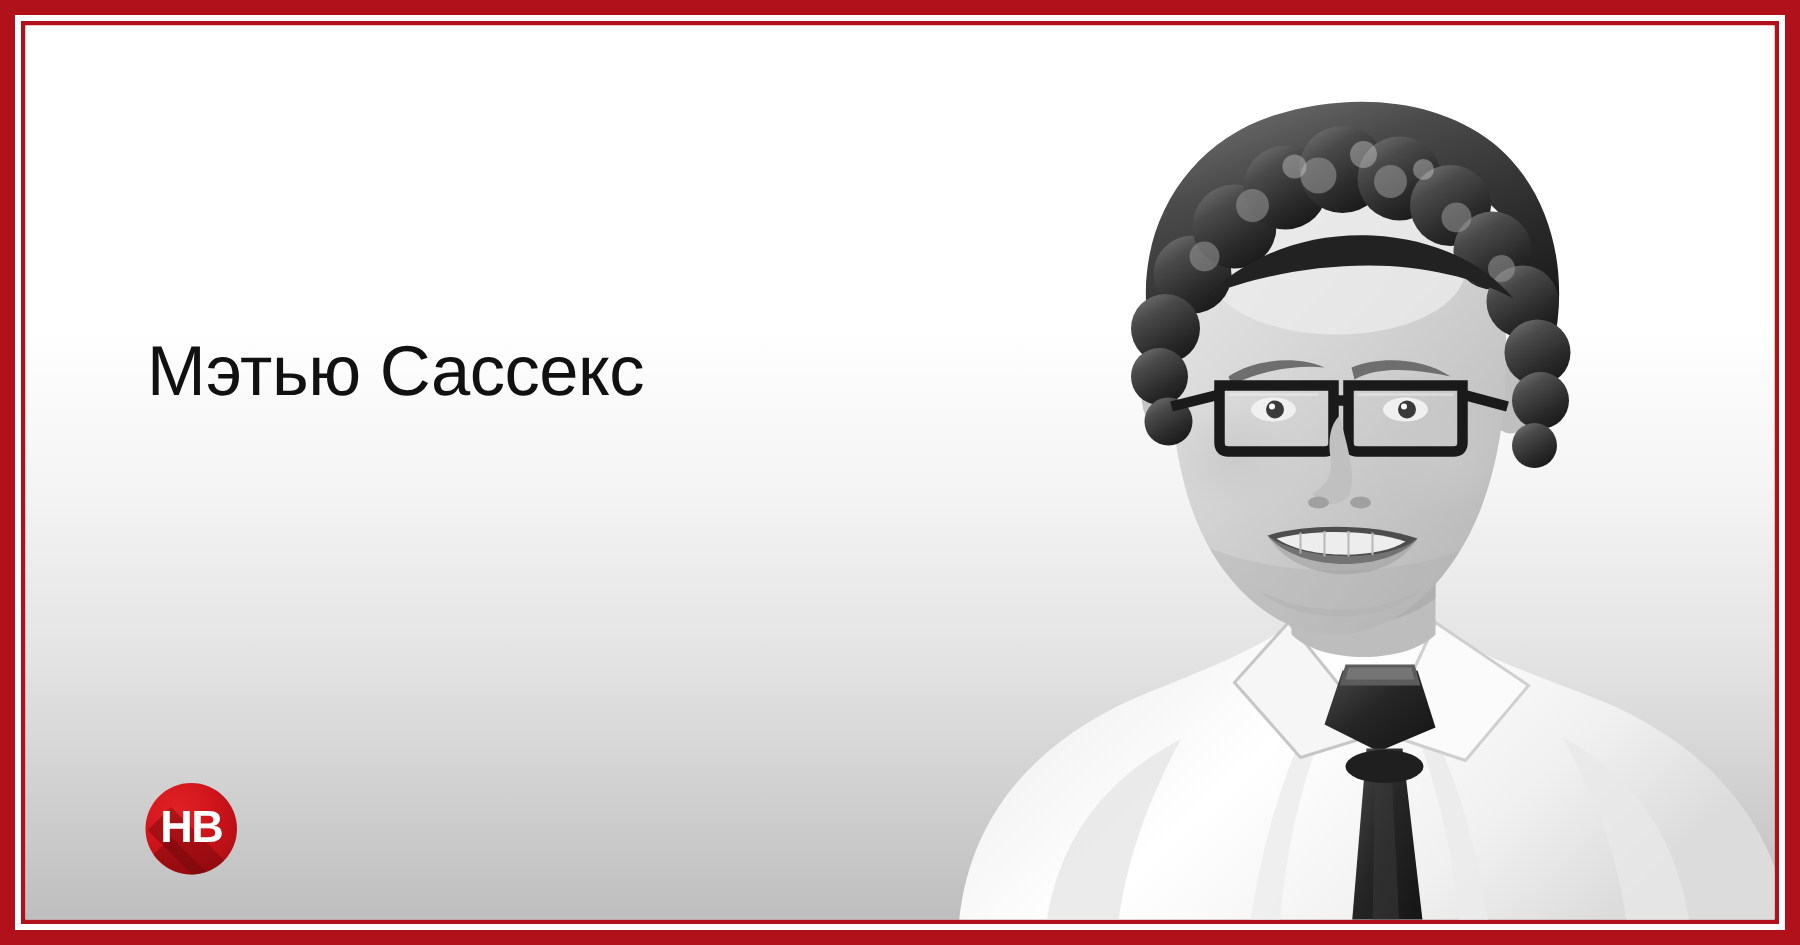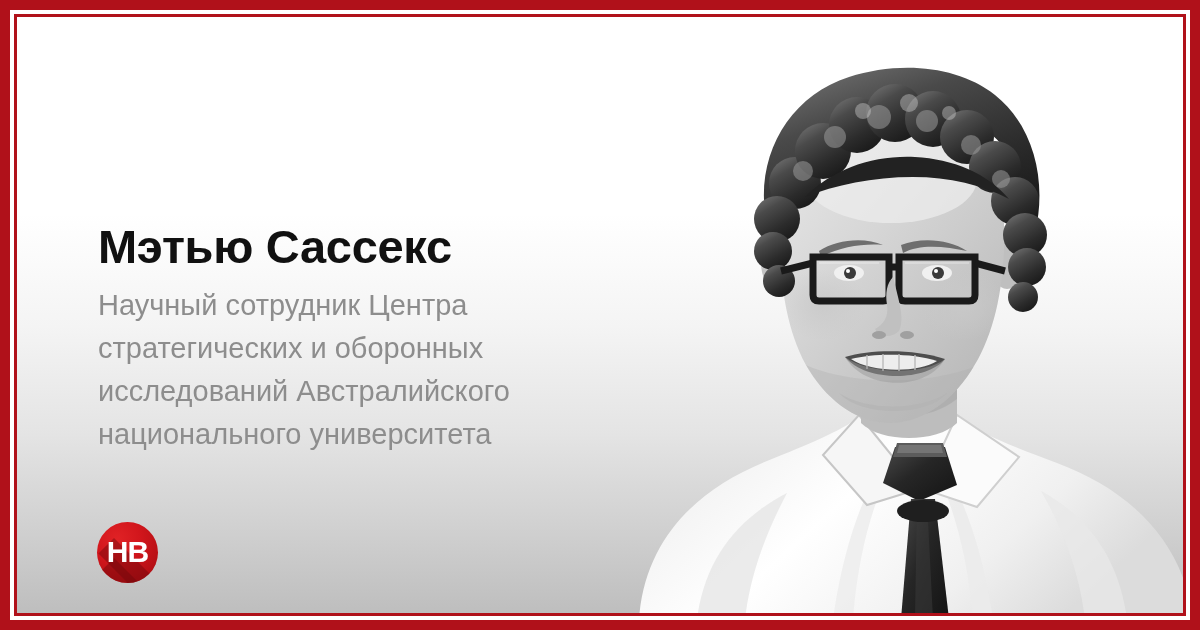--- a/index.html
+++ b/index.html
@@ -58,21 +58,21 @@
   
   .text-block {
     position: absolute;
     left: 81px;
     top: 205px;
     width: 560px;
   }
   .headline {
     margin: 0;
     font-size: 47px;
-    font-weight: bold;
+    font-weight: normal;
     line-height: 1.06;
     letter-spacing: -0.3px;
     color: #111111;
     white-space: nowrap;
   }
   .subline {
     margin: 12px 0 0 0;
     font-size: 29px;
     font-weight: normal;
     line-height: 43px;
@@ -304,21 +304,20 @@
             <path d="M288 336 L288 351"></path>
         </g>
         <path d="M218 338 C242 356 298 356 318 340 C300 372 238 372 218 338 Z" fill="#9a9a9a" opacity="0.5"></path>
 
         <path d="M212 374 C240 392 292 392 320 374 C300 398 234 398 212 374 Z" fill="#b2b2b2" opacity="0.6"></path>
       </svg>
     </div>
 
     <div class="text-block">
       <h1 class="headline">Мэтью Сассекс</h1>
-      <p class="subline">Научный сотрудник Центра стратегических и оборонных исследований Австралийского национального университета</p>
     </div>
 
     <div class="brand">
       <div class="brand-mark">
         <span class="shadow"></span>
         <span class="shadow two"></span>
         <span class="brand-letters">НВ</span>
       </div>
     </div>
 

